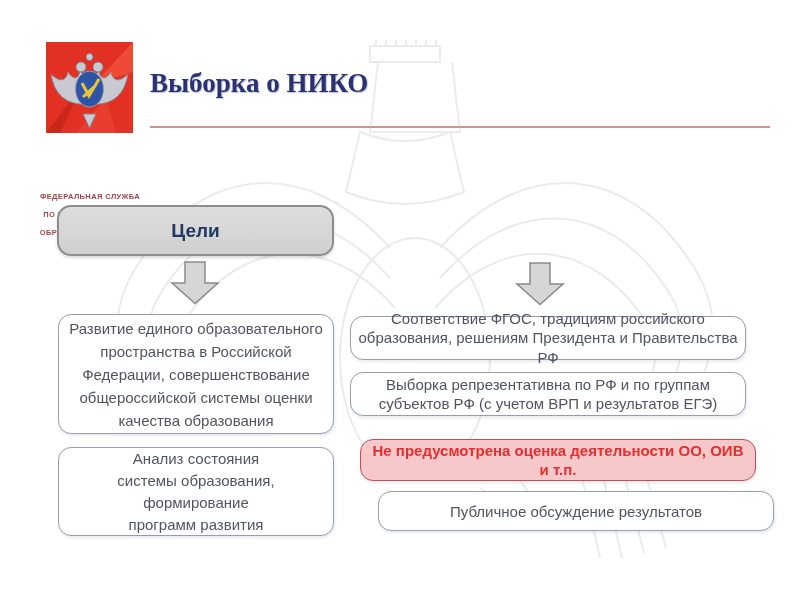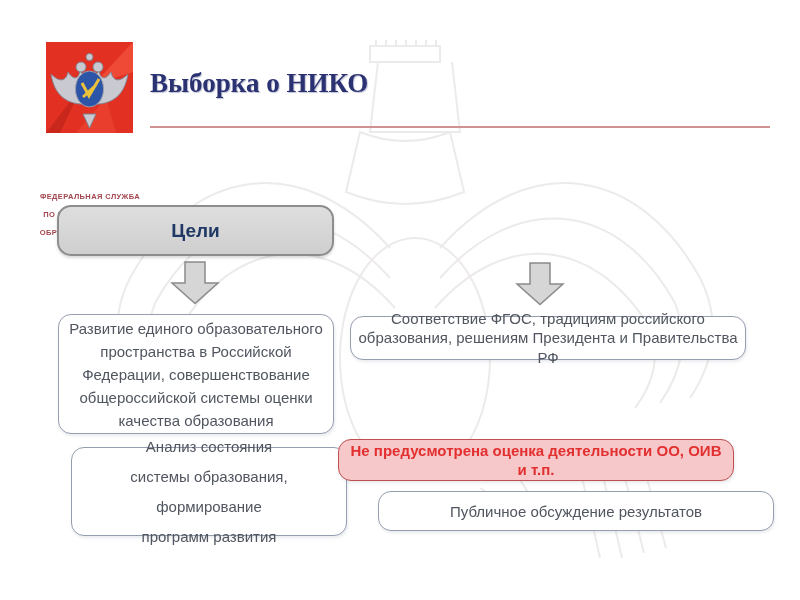--- a/index.html
+++ b/index.html
@@ -44,25 +44,25 @@
   .arrow-right{left:515px;top:262px;}
 
   
   .card{
     background:#ffffff;border:1.5px solid #959dae;border-radius:13px;
     display:flex;align-items:center;justify-content:center;text-align:center;
     color:#50555f;font-size:15px;box-shadow:1px 2px 3px rgba(110,120,140,.15);
   }
   .card .txt{white-space:pre-line;width:100%;}
   .card-l1{left:58px;top:314px;width:274px;height:118px;line-height:23px;}
-  .card-l2{left:58px;top:447px;width:274px;height:87px;line-height:30px;margin-left:13px;}
+  .card-l2{left:58px;top:447px;width:274px;height:87px;line-height:22px;}
   .card-r1{left:350px;top:316px;width:394px;height:42px;line-height:19.5px;overflow:visible;}
   .card-r2{left:350px;top:372px;width:394px;height:42px;line-height:19.5px;}
   .card-alert{
-    left:338px;top:439px;width:394px;height:40px;line-height:19px;
+    left:360px;top:439px;width:394px;height:40px;line-height:19px;
     background:#f7c8ca;border-color:#c05050;color:#e22f2f;font-weight:bold;text-align:center;
   }
   .card-r4{left:350px;top:491px;width:394px;height:38px;margin-left:28px;}
 </style>
 </head>
 <body>
 
 <div class="slide">
 
   <svg class="abs watermark" width="700" height="540" viewBox="0 0 700 540" fill="none" stroke="#edeaea" stroke-width="2">
@@ -130,20 +130,24 @@
 системы образования,
 формирование
 программ развития</div>
   </div>
 
   <div class="abs card card-r1">
     <div class="txt">Соответствие ФГОС, традициям российского
 образования, решениям Президента и Правительства
 РФ</div>
   </div>
+  <div class="abs card card-r2">
+    <div class="txt">Выборка репрезентативна по РФ и по группам
+субъектов РФ (с учетом ВРП и результатов ЕГЭ)</div>
+  </div>
   <div class="abs card card-alert">
     <div class="txt">Не предусмотрена оценка деятельности ОО, ОИВ
 и т.п.</div>
   </div>
   <div class="abs card card-r4">
     <div class="txt">Публичное обсуждение результатов</div>
   </div>
 
 </div>
 

